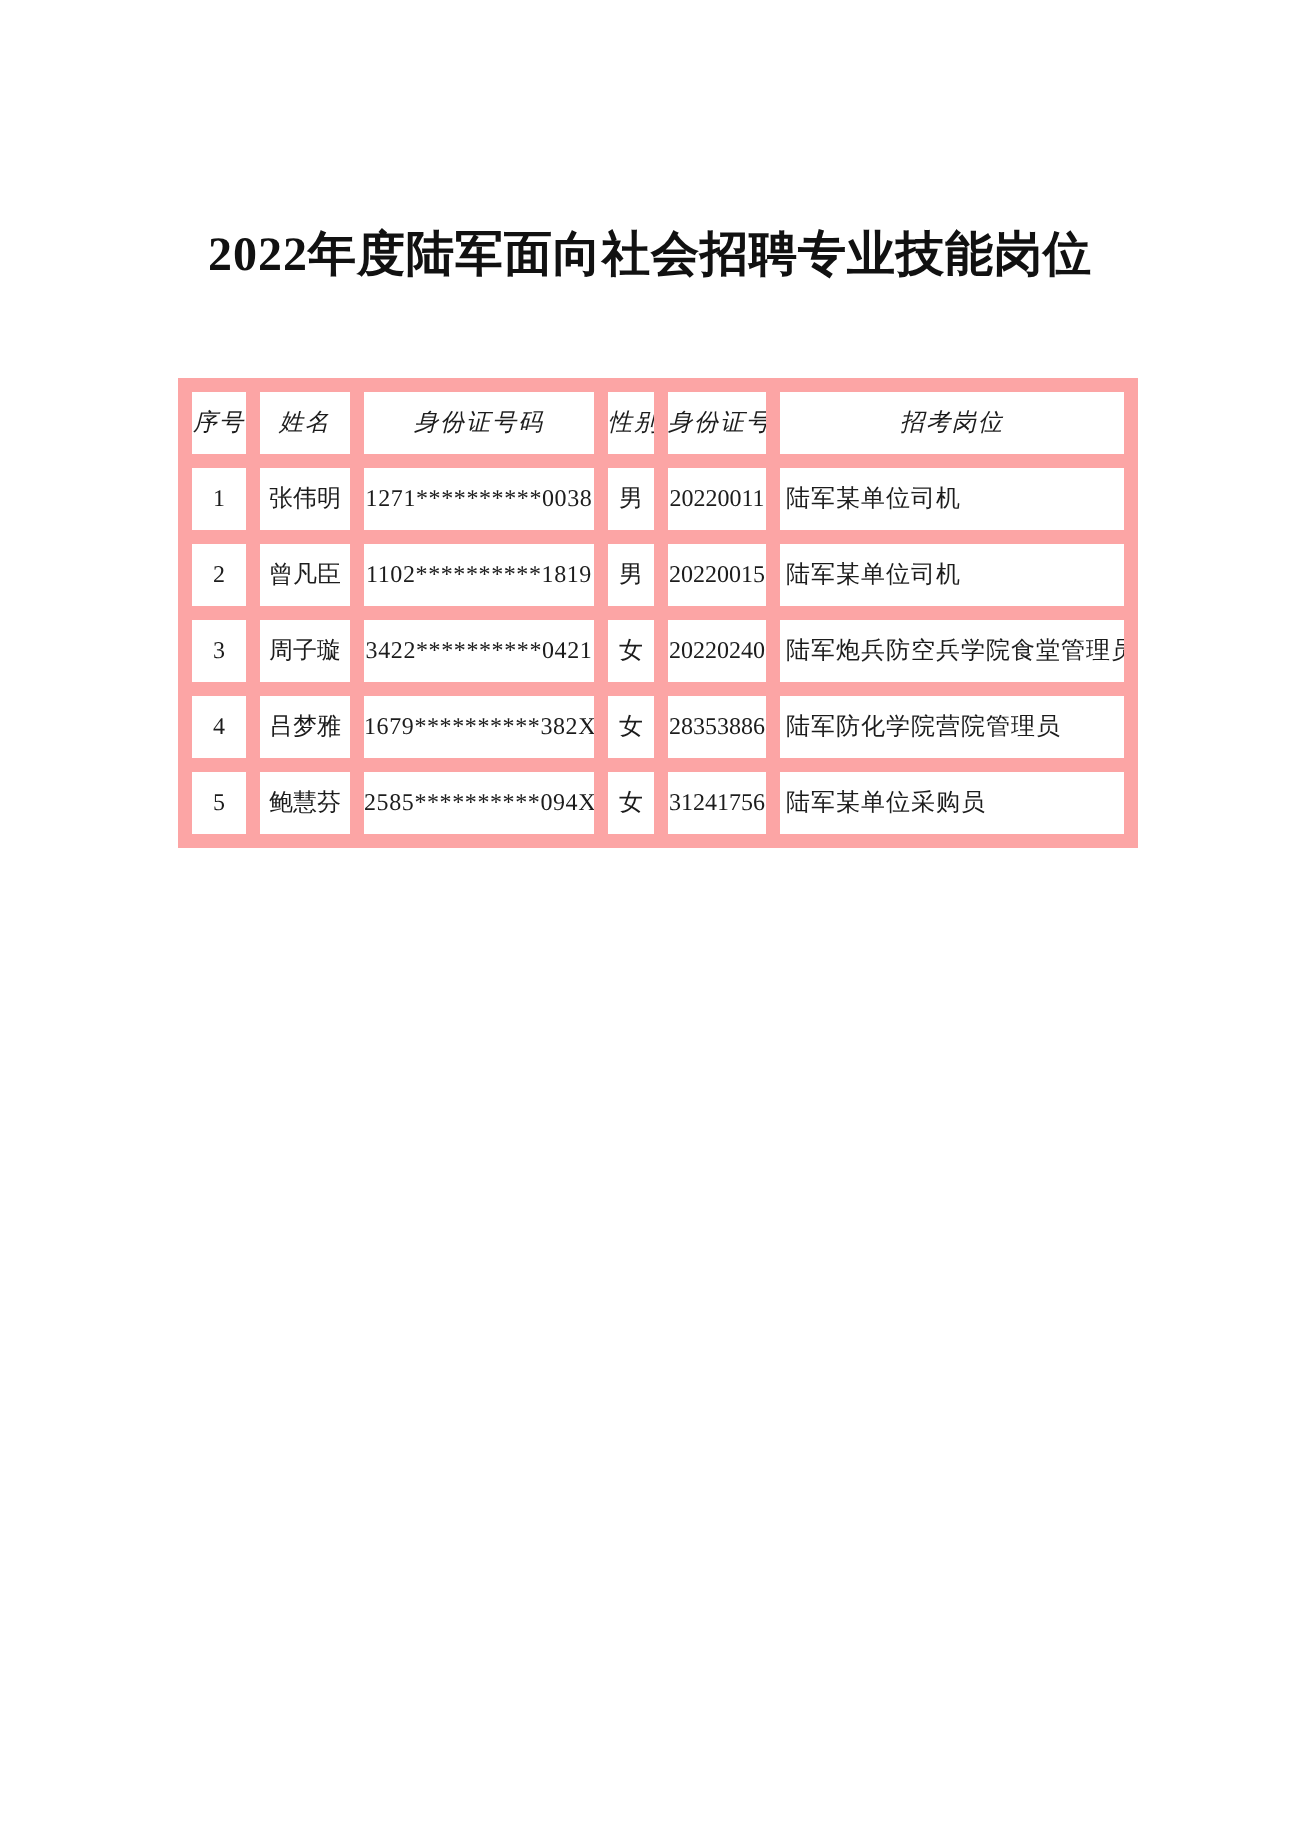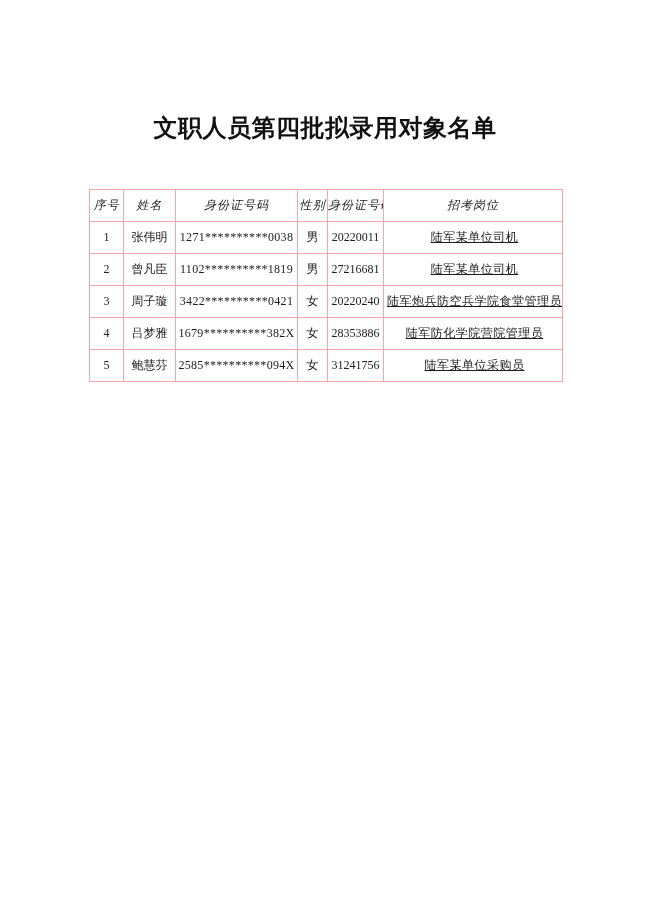--- a/index.html
+++ b/index.html
@@ -31,52 +31,51 @@
   table.roster {
     position: absolute;
     left: 89px;
     top: 189px;
     width: 473px;
     border-collapse: collapse;
     table-layout: fixed;
   }
   table.roster th,
   table.roster td {
-    border: 1px solid #fca5a5;
+    border: 7px solid #fca5a5;
     height: 31px;
     padding: 0;
     text-align: center;
     vertical-align: middle;
     font-size: 12px;
     color: #1c1c1c;
     overflow: hidden;
     white-space: nowrap;
   }
   table.roster th {
     font-style: italic;
     font-weight: normal;
     letter-spacing: 1px;
   }
   table.roster td.job-cell {
-    text-align: center;
+    text-align: left;
     padding-left: 3px;
     letter-spacing: 0.5px;
-    text-decoration: underline;
   }
   table.roster td.id-cell {
     letter-spacing: 0.3px;
   }
 </style>
 </head>
 <body>
 
 <div class="page">
 
   <div class="doc-title">
-    <div>文职人员第四批拟录用对象名单</div>
+    <div>2022年度陆军面向社会招聘专业技能岗位</div>
   </div>
 
   <table class="roster">
     <colgroup>
       <col style="width:34px">
       <col style="width:52px">
       <col style="width:122px">
       <col style="width:30px">
       <col style="width:56px">
       <col style="width:179px">
@@ -98,21 +97,21 @@
           <td class="id-cell">1271**********0038</td>
           <td>男</td>
           <td>20220011</td>
           <td class="job-cell">陆军某单位司机</td>
         </tr>
         <tr>
           <td>2</td>
           <td>曾凡臣</td>
           <td class="id-cell">1102**********1819</td>
           <td>男</td>
-          <td>27216681</td>
+          <td>20220015</td>
           <td class="job-cell">陆军某单位司机</td>
         </tr>
         <tr>
           <td>3</td>
           <td>周子璇</td>
           <td class="id-cell">3422**********0421</td>
           <td>女</td>
           <td>20220240</td>
           <td class="job-cell">陆军炮兵防空兵学院食堂管理员</td>
         </tr>

